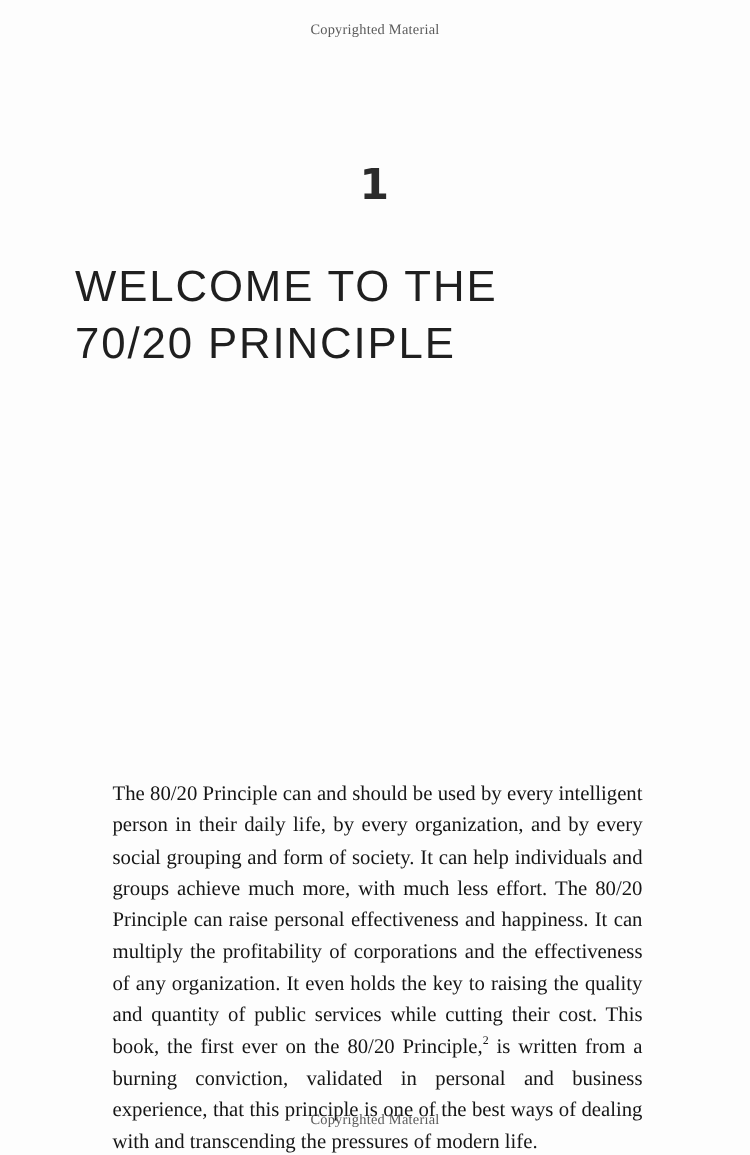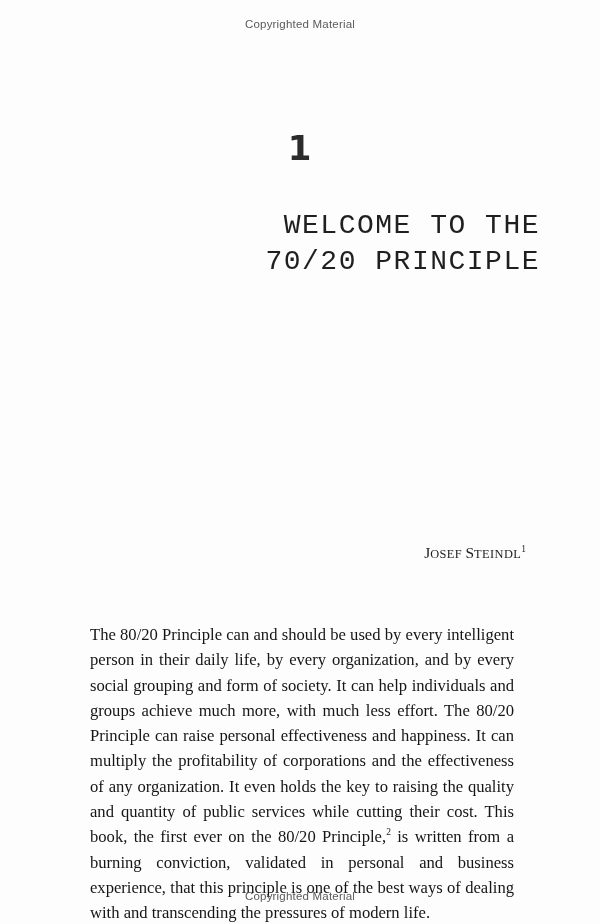--- a/index.html
+++ b/index.html
@@ -18,21 +18,21 @@
   .page {
     position: absolute;
     inset: 0;
     background: #fdfdfd;
   }
   .watermark {
     position: absolute;
     left: 0;
     right: 0;
     text-align: center;
-    font-family: Liberation Sans, sans-serif;
+    font-family: Liberation Serif, serif;
     font-size: 11.5px;
     letter-spacing: 0.2px;
     color: #5a5a5a;
   }
   .watermark-top { top: 18px; }
   .watermark-bottom { bottom: 22px; }
 
   .chapter-number {
     position: absolute;
     top: 128px;
@@ -44,23 +44,23 @@
     font-weight: 700;
     color: #2b2b2b;
     letter-spacing: 1px;
   }
 
   .chapter-title {
     position: absolute;
     top: 208px;
     left: 60px;
     right: 60px;
-    text-align: right;
-    font-family: Liberation Mono, monospace;
-    font-size: 28px;
+    text-align: left;
+    font-family: Liberation Sans, sans-serif;
+    font-size: 35px;
     font-weight: 400;
     line-height: 1.28;
     letter-spacing: 1.5px;
     color: #1f1f1f;
   }
   .chapter-title .line { display: block; }
 
   .epigraph {
     position: absolute;
     top: 468px;
@@ -112,23 +112,20 @@
   <div class="watermark watermark-top">Copyrighted Material</div>
 
   <div class="chapter-number">1</div>
 
   <div class="chapter-title">
     <span class="line">WELCOME TO THE</span>
     <span class="line">70/20 PRINCIPLE</span>
   </div>
 
 
-  <div class="epigraph-attribution">
-    <span class="smallcaps-first">J</span><span class="smallcaps-rest">OSEF </span><span class="smallcaps-first">S</span><span class="smallcaps-rest">TEINDL</span><sup>1</sup>
-  </div>
 
   <div class="body-text">
     <p><span>The 80/20 Principle can and should be used by every intelligent person in their daily life, by every organization, and by every social grouping and form of society. It can help individuals and groups achieve much more, with much less effort. The 80/20 Principle can raise personal effectiveness and happiness. It can multiply the profitability of corporations and the effectiveness of any organization. It even holds the key to raising the quality and quantity of public services while cutting their cost. This book, the first ever on the 80/20 Principle,</span><sup>2</sup><span> is written from a burning conviction, validated in personal and business experience, that this principle is one of the best ways of dealing with and transcending the pressures of modern life.</span></p>
   </div>
 
   <div class="watermark watermark-bottom">Copyrighted Material</div>
 
 </div>
 
 </body></html>

